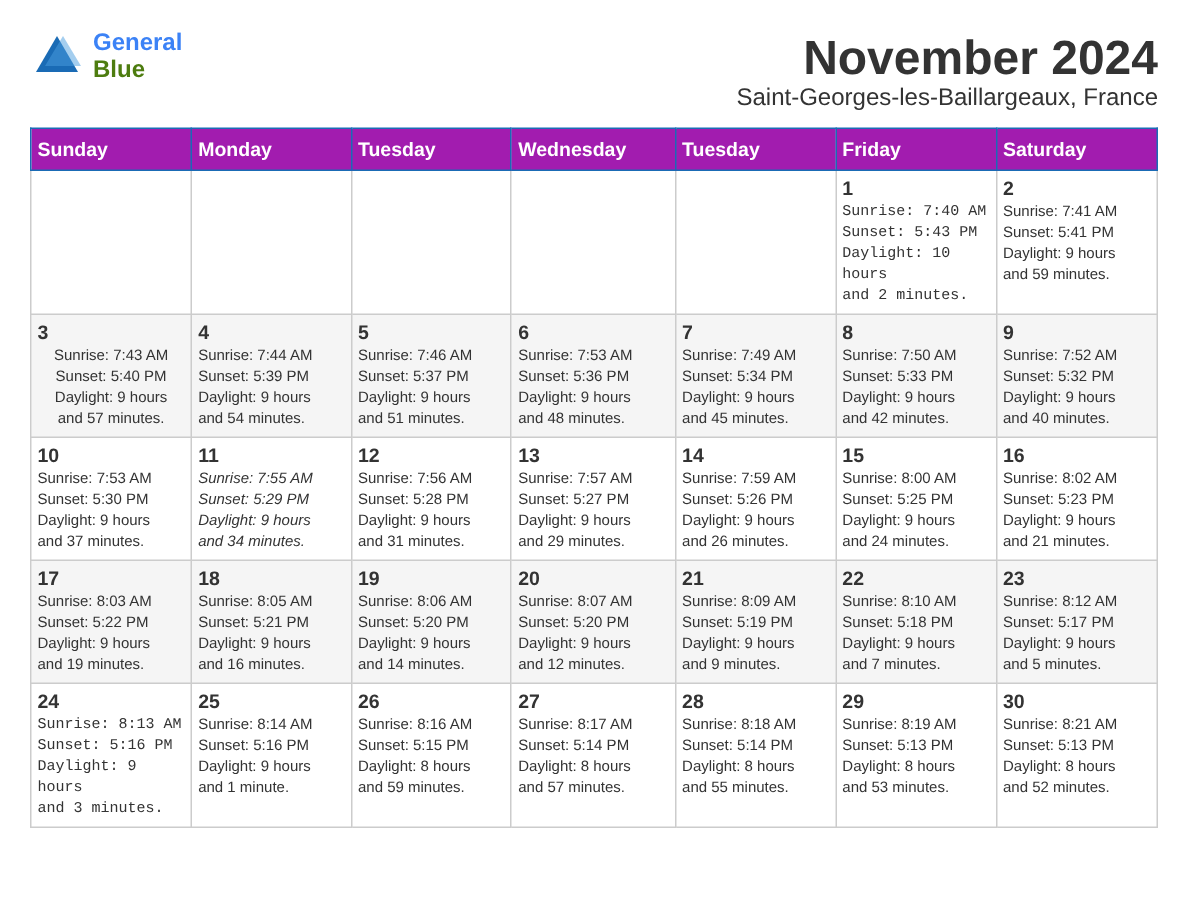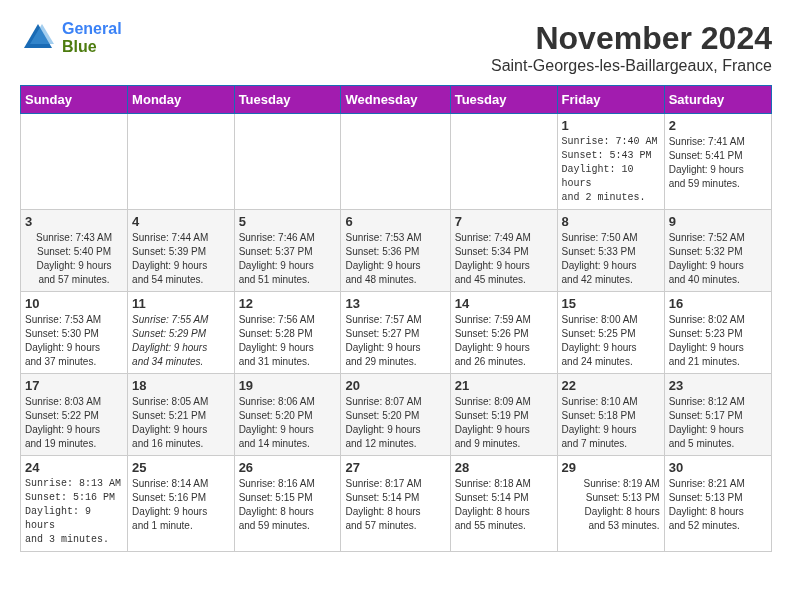--- a/index.html
+++ b/index.html
@@ -331,21 +331,21 @@
         </td>
         <td>
           <div class="day-number">28</div>
           <div class="day-info" style="white-space: pre-line;">Sunrise: 8:18 AM
 Sunset: 5:14 PM
 Daylight: 8 hours
 and 55 minutes.</div>
         </td>
         <td>
           <div class="day-number">29</div>
-          <div class="day-info" style="white-space: pre-line; text-align: right;">Sunrise: 8:19 AM
+          <div class="day-info" style="white-space: pre-line;">Sunrise: 8:19 AM
 Sunset: 5:13 PM
 Daylight: 8 hours
 and 53 minutes.</div>
         </td>
         <td>
           <div class="day-number">30</div>
           <div class="day-info" style="white-space: pre-line;">Sunrise: 8:21 AM
 Sunset: 5:13 PM
 Daylight: 8 hours
 and 52 minutes.</div>

